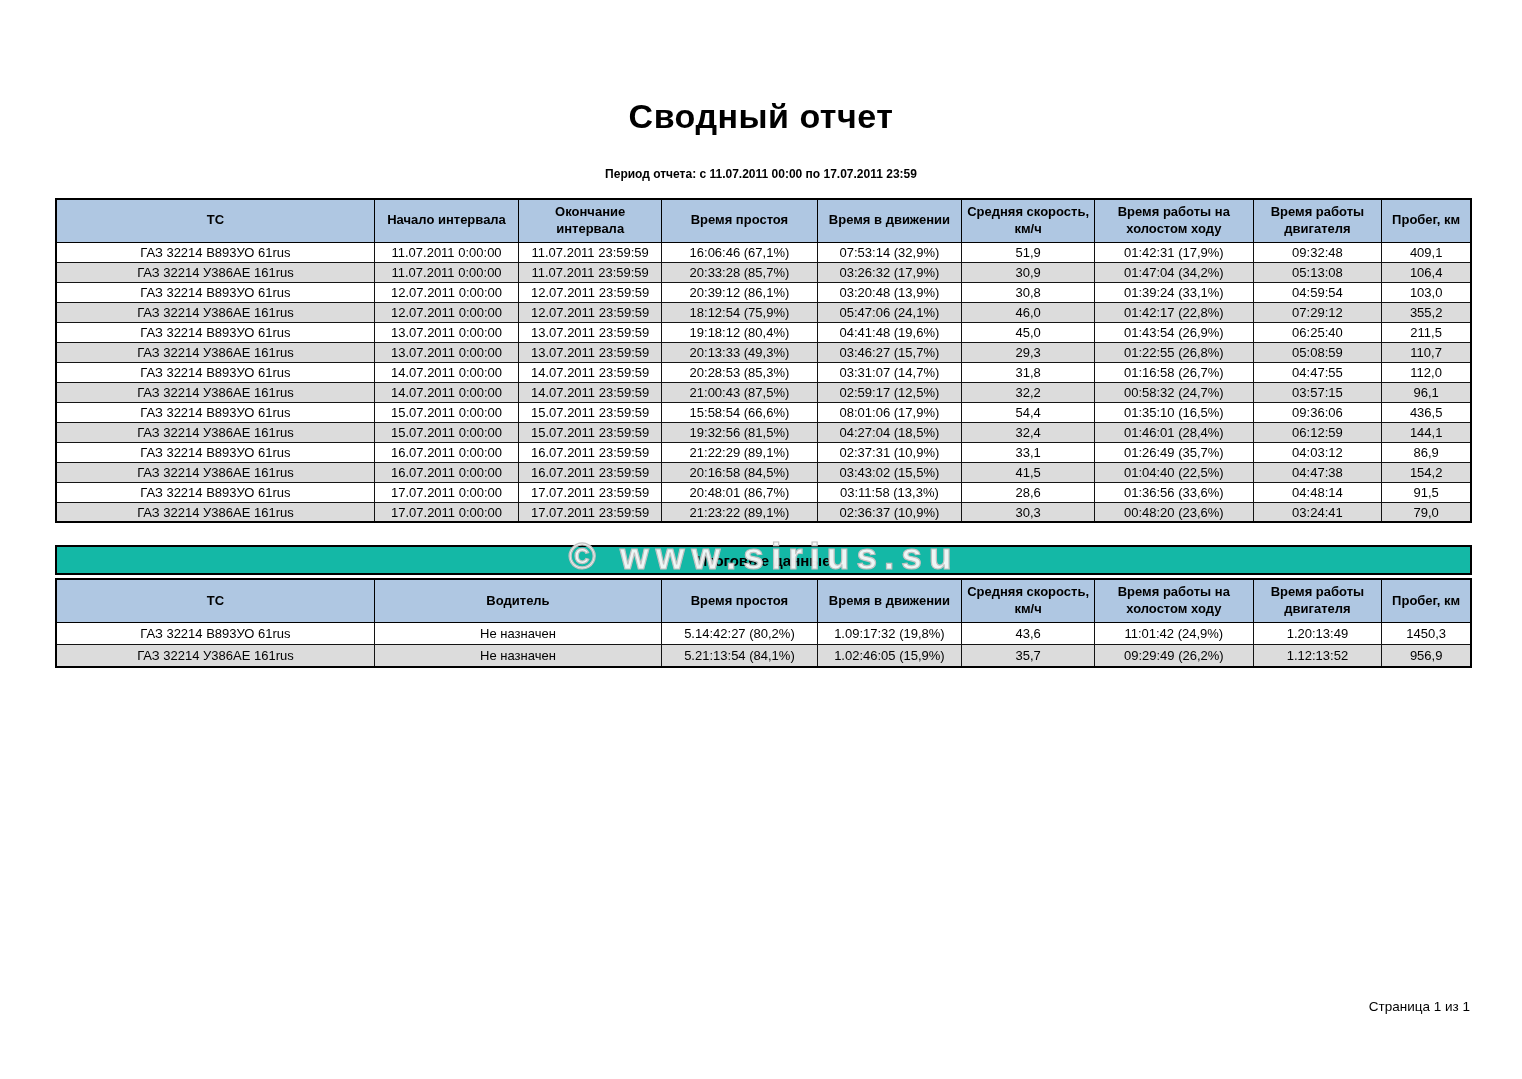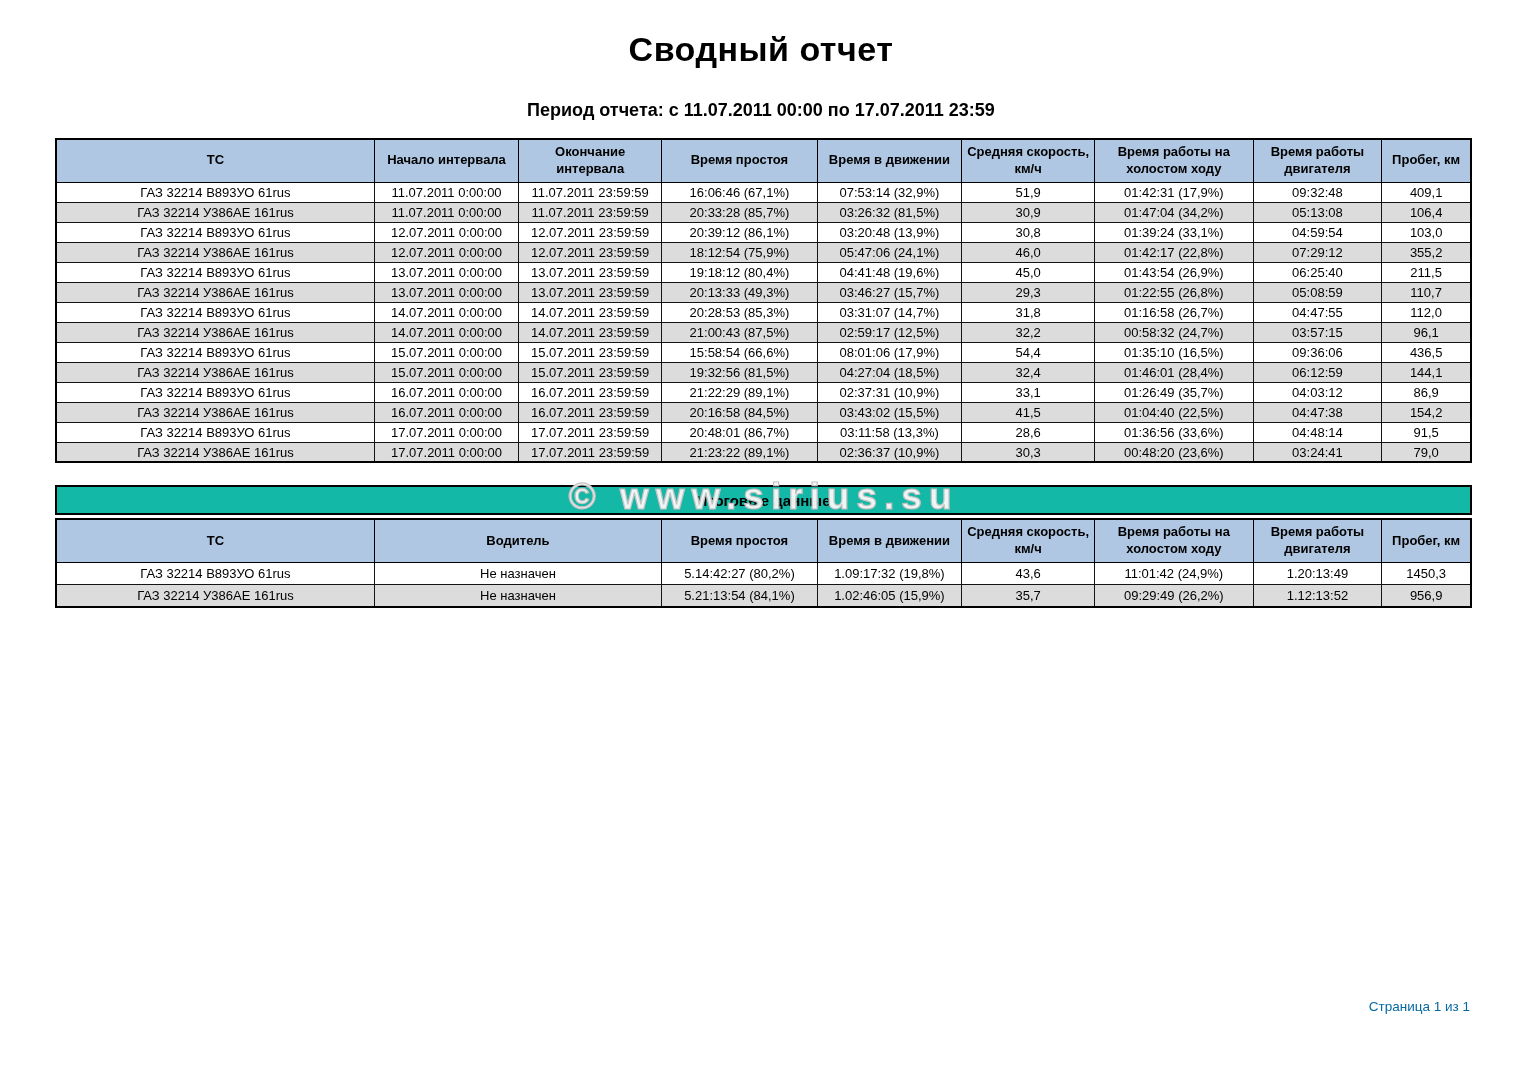--- a/index.html
+++ b/index.html
@@ -7,30 +7,30 @@
     width: 1522px; height: 1079px;
     background: #ffffff;
     font-family: "Liberation Sans", sans-serif;
     color: #000;
     position: relative;
     overflow: hidden;
   }
   .page { position: absolute; inset: 0; }
 
   .report-title {
-    margin-top: 30px;
+    margin-top: 97px;
     text-align: center;
     font-size: 34px;
     font-weight: bold;
     letter-spacing: 0.5px;
   }
   .report-period {
     margin-top: 31px;
     text-align: center;
-    font-size: 18px;
+    font-size: 12px;
     font-weight: bold;
   }
 
   .content { width: 1417px; margin: 17px 50px 0 55px; }
 
   table.report-table {
     width: 100%;
     border-collapse: collapse;
     table-layout: fixed;
     border: 2px solid #000;
@@ -90,21 +90,21 @@
   }
 
   table.summary-table th { height: 37px; }
   table.summary-table td { height: 22px; }
 
   .page-footer {
     position: absolute;
     top: 999px;
     right: 52px;
     font-size: 13.5px;
-    color: #0369a1;
+    color: #000000;
   }
 </style>
 </head>
 <body>
 
 <div class="page">
 
   <h1 class="report-title">Сводный отчет</h1>
 
   <div class="report-period">Период отчета: с 11.07.2011 00:00 по 17.07.2011 23:59</div>
@@ -146,21 +146,21 @@
             <td>51,9</td>
             <td>01:42:31 (17,9%)</td>
             <td>09:32:48</td>
             <td>409,1</td>
           </tr>
           <tr>
             <td>ГАЗ 32214 У386АЕ 161rus</td>
             <td>11.07.2011 0:00:00</td>
             <td>11.07.2011 23:59:59</td>
             <td>20:33:28 (85,7%)</td>
-            <td>03:26:32 (81,5%)</td>
+            <td>03:26:32 (17,9%)</td>
             <td>30,9</td>
             <td>01:47:04 (34,2%)</td>
             <td>05:13:08</td>
             <td>106,4</td>
           </tr>
           <tr>
             <td>ГАЗ 32214 В893УО 61rus</td>
             <td>12.07.2011 0:00:00</td>
             <td>12.07.2011 23:59:59</td>
             <td>20:39:12 (86,1%)</td>

